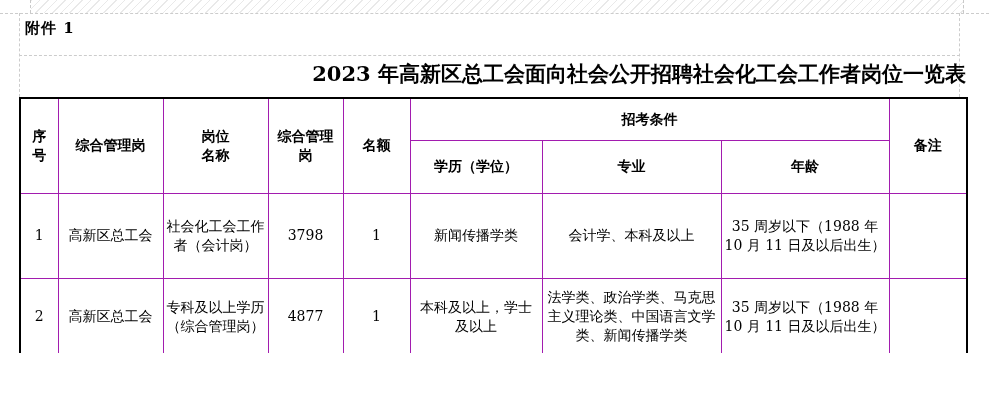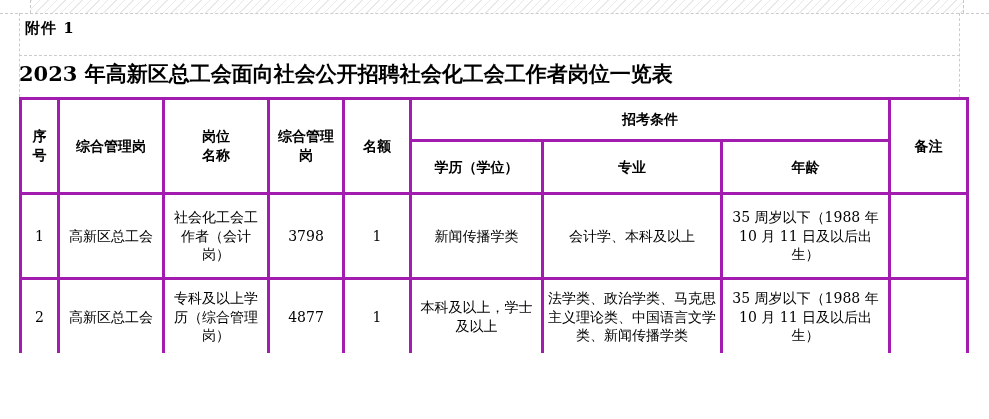--- a/index.html
+++ b/index.html
@@ -24,30 +24,30 @@
   .dash-under-label{left:19px;top:55px;width:941px;}
   .dash-left{left:19px;top:13px;height:84px;}
   .dash-right{left:959px;top:13px;height:84px;}
 
   .attachment-label{
     position:absolute;left:25px;top:19px;
     font-size:15px;font-weight:600;letter-spacing:1px;
   }
   .doc-title{
     position:absolute;left:19px;top:60px;width:947px;
-    text-align:left;font-size:21px;font-weight:bold;
+    text-align:right;font-size:21px;font-weight:bold;
   }
 
   table.jobs{
     position:absolute;left:19px;top:97px;
     border-collapse:collapse;table-layout:fixed;width:947px;
     border:2px solid #000;
   }
   table.jobs th,table.jobs td{
-    border:3px solid #a21caf;
+    border:1px solid #a21caf;
     text-align:center;vertical-align:middle;
     padding:2px 3px;
     font-size:14px;line-height:1.35;
     overflow:hidden;
   }
   table.jobs th{font-weight:bold;}
   .pre{white-space:pre-line;}
   tr.hdr-top{height:42px;}
   tr.hdr-sub{height:53px;}
   tr.row-1{height:85px;}

